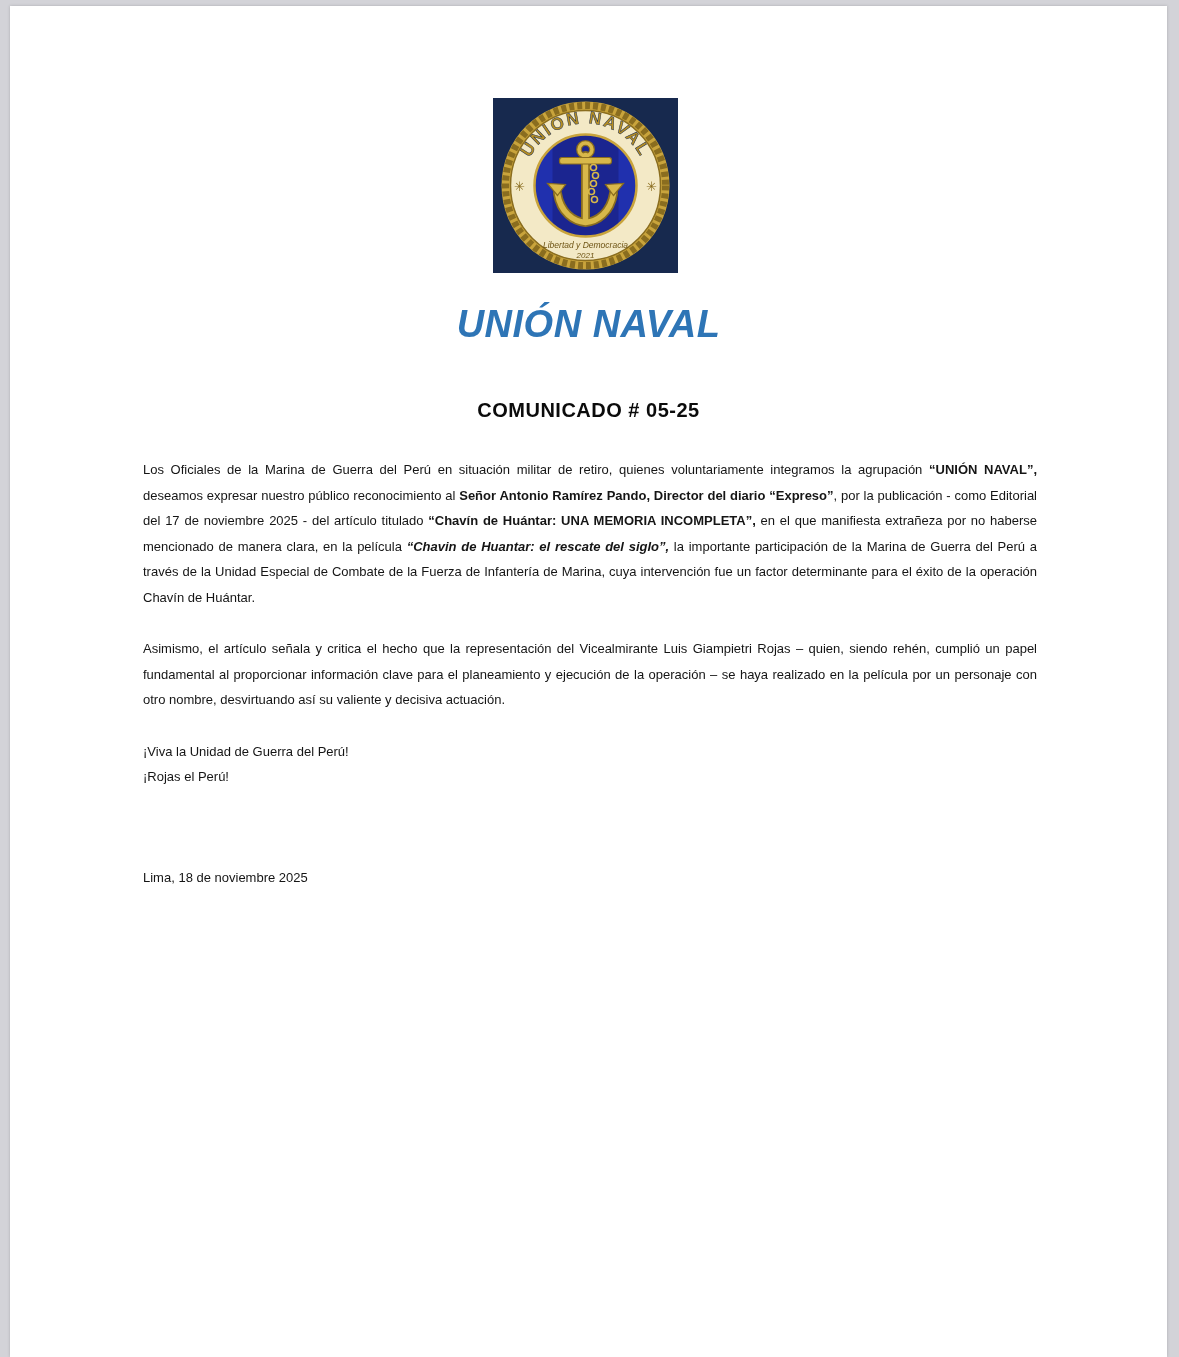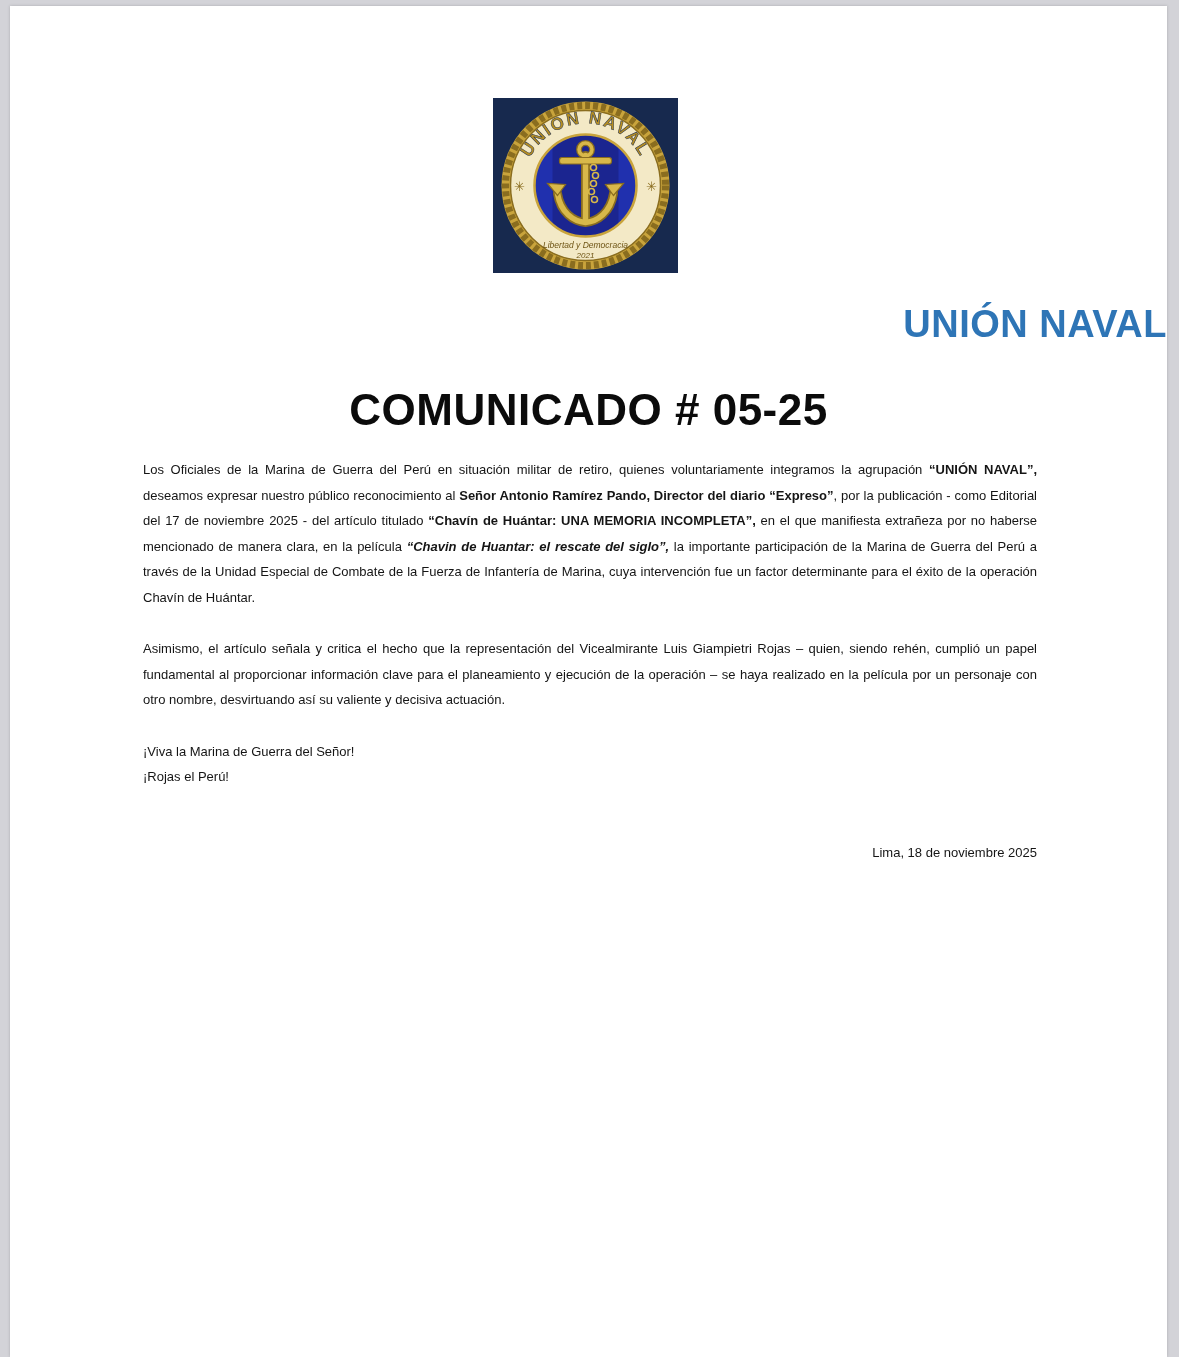--- a/index.html
+++ b/index.html
@@ -15,53 +15,53 @@
     left: 10px; top: 6px; right: 12px; bottom: 0;
     background: var(--page-background, #FFFFFF);
     box-shadow: 0 0 3px rgba(0,0,0,0.18);
   }
   .logo-wrap {
     margin: 92px 0 0 483px;
     width: 185px; height: 175px;
   }
   .org-title {
     margin-top: 30px;
-    text-align: right;
+    text-align: center;
     font-size: 38px;
     line-height: 42px;
     font-weight: bold;
     letter-spacing: 0.5px;
     color: var(--title-blue, #2E75B6);
+    font-style: italic;
   }
   .comunicado-title {
     margin-top: 45px;
     text-align: center;
-    font-size: 44px;
+    font-size: 20px;
     line-height: 40px;
     font-weight: bold;
     letter-spacing: 0.5px;
     color: #0b0b0b;
   }
   .content {
     margin: 27px 130px 0 133px;
     color: #151515;
     font-size: 13px;
     line-height: 25.5px;
   }
   .para {
     margin: 0 0 26px 0;
     text-align: justify;
     text-align-last: left;
   }
   .para .b { font-weight: bold; }
   .para .i { font-style: italic; }
   .salute p { margin: 0; }
   .dateline {
-    margin-top: 50px;
-    text-align: right;
+    margin-top: 75px;
   }
 </style>
 </head>
 <body>
 
 <div class="page">
 
   <div class="logo-wrap">
     <svg viewBox="0 0 185 175" width="185" height="175">
       <rect width="185" height="175" fill="#17294E"></rect>
@@ -124,20 +124,20 @@
 
   <div class="comunicado-title">COMUNICADO # 05-25</div>
 
   <div class="content">
     <div>
         <p class="para"><span>Los Oficiales de la Marina de Guerra del Perú en situación militar de retiro, quienes voluntariamente integramos la agrupación </span><span class="b">“UNIÓN NAVAL”,</span><span> deseamos expresar nuestro público reconocimiento al </span><span class="b">Señor Antonio Ramírez Pando, Director del diario “Expreso”</span><span>, por la publicación - como Editorial del 17 de noviembre 2025 - del artículo titulado </span><span class="b">“Chavín de Huántar: UNA MEMORIA INCOMPLETA”,</span><span> en el que manifiesta extrañeza por no haberse mencionado de manera clara, en la película </span><span class="b i">“Chavin de Huantar: el rescate del siglo”,</span><span> la importante participación de la Marina de Guerra del Perú a través de la Unidad Especial de Combate de la Fuerza de Infantería de Marina, cuya intervención  fue un factor determinante para el éxito de la operación Chavín de Huántar.</span></p>
         <p class="para"><span>Asimismo, el artículo señala y critica el hecho que la representación del Vicealmirante Luis Giampietri Rojas – quien, siendo rehén, cumplió un papel fundamental al proporcionar información clave para el planeamiento y ejecución de la operación – se haya realizado en la película por un personaje con otro nombre, desvirtuando así su valiente y decisiva actuación.</span></p>
       </div>
 
     <div class="salute">
-      <p>¡Viva la Marina de Guerra del Señor!</p>
+      <p>¡Viva la Unidad de Guerra del Perú!</p>
       <p>¡Rojas el Perú!</p>
     </div>
 
     <div class="dateline">Lima, 18 de noviembre 2025</div>
   </div>
 
 </div>
 
 </body></html>

